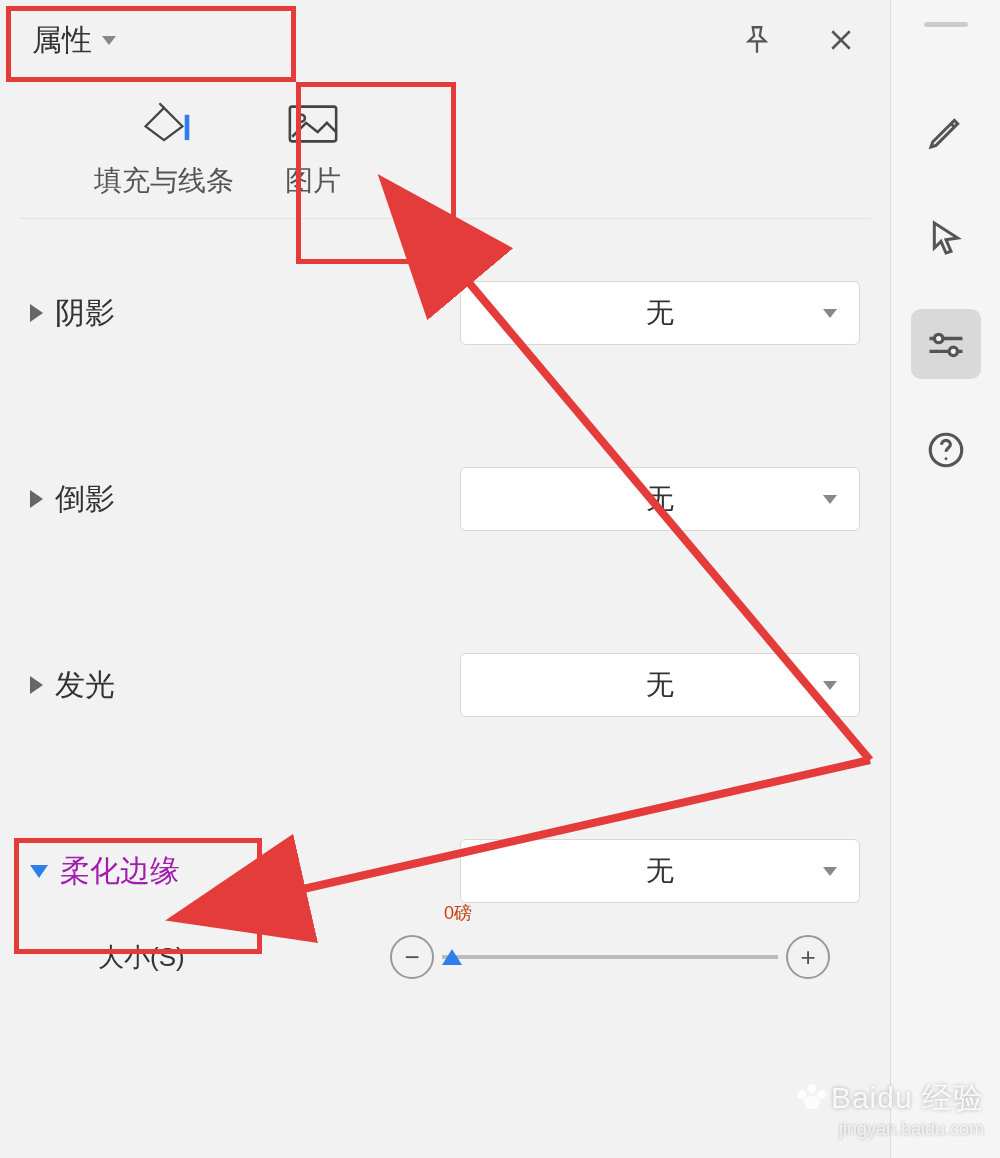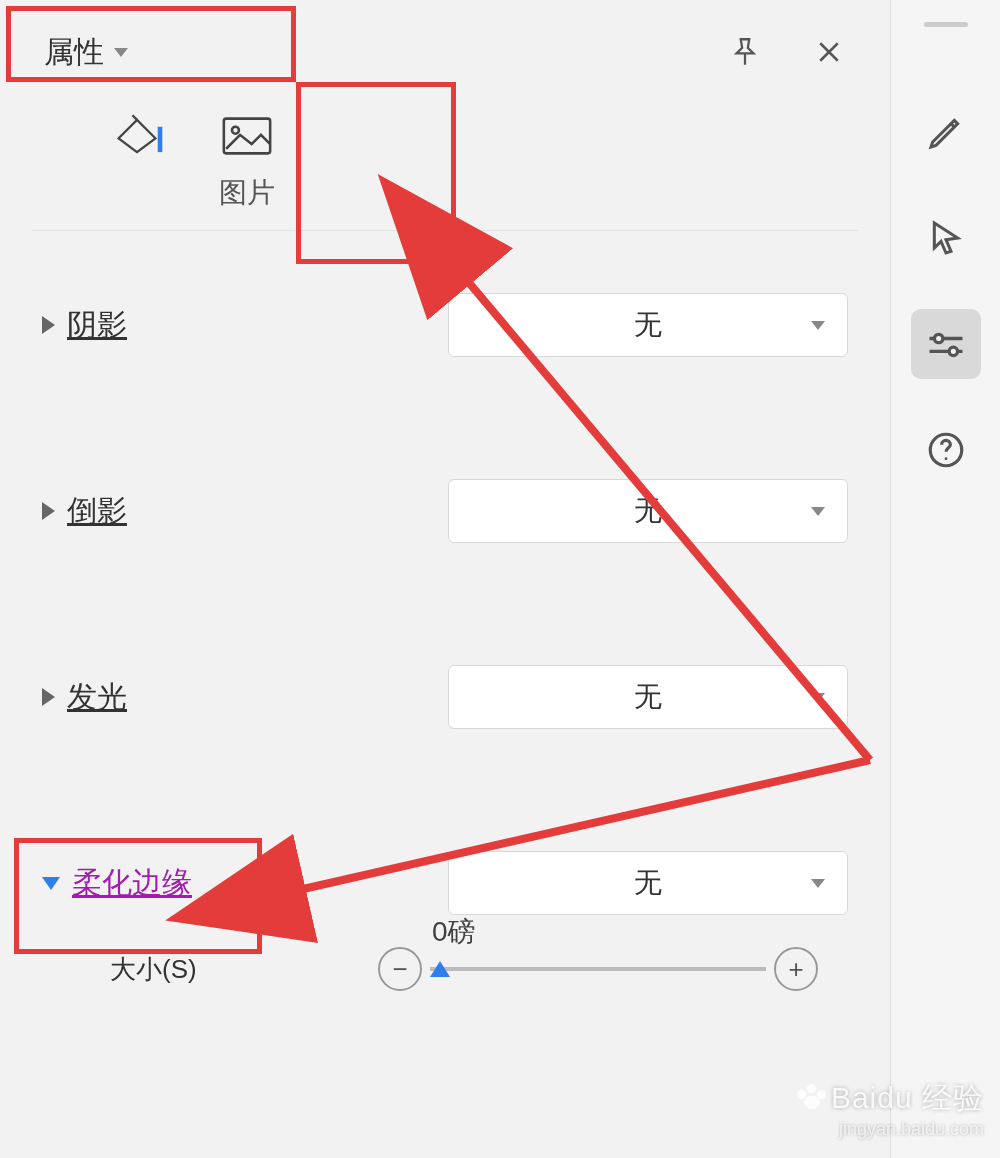--- a/index.html
+++ b/index.html
@@ -11,21 +11,21 @@
     overflow: hidden;
     position: relative;
   }
   .container {
     display: flex;
     height: 100%;
   }
   .panel {
     flex: 1;
     background: #f2f2f2;
-    padding: 12px;
+    padding: 0;
     position: relative;
   }
   .sidebar {
     width: 110px;
     background: #f5f5f5;
     border-left: 1px solid #ddd;
     display: flex;
     flex-direction: column;
     align-items: center;
     padding-top: 18px;
@@ -105,21 +105,20 @@
     align-items: center;
     justify-content: space-between;
     padding: 6px 0;
   }
   .section-label {
     display: flex;
     align-items: center;
     gap: 12px;
     font-size: 30px;
     color: #333;
-    text-decoration: underline;
   }
   .section-label.active { color: #a21caf; text-align: right; }
   .tri-right {
     width: 0; height: 0;
     border-top: 9px solid transparent;
     border-bottom: 9px solid transparent;
     border-left: 13px solid #666;
   }
   .tri-down {
     width: 0; height: 0;
@@ -185,22 +184,22 @@
     top: -6px;
     width: 0; height: 0;
     border-left: 10px solid transparent;
     border-right: 10px solid transparent;
     border-bottom: 16px solid #2f7fea;
   }
   .slider-value {
     position: absolute;
     left: 54px;
     top: -34px;
-    font-size: 28px;
-    color: #404040;
+    font-size: 18px;
+    color: #c2410c;
   }
   
   .drag-handle {
     width: 44px; height: 5px;
     background: #ccc;
     border-radius: 3px;
     margin-bottom: 70px;
     margin-top: 4px;
   }
   .tool {
@@ -285,20 +284,21 @@
 
     <div class="tabs">
       <div class="tab">
         <div class="tab-icon">
           <svg width="58" height="46" viewBox="0 0 48 40" fill="none" stroke="#444" stroke-width="2">
             <path d="M8 22 L24 6 L40 22 L24 34 Z"></path>
             <path d="M24 6 L20 2"></path>
             <rect x="42" y="12" width="4" height="22" fill="#2f7fea" stroke="none"></rect>
           </svg>
         </div>
+        <span>填充与线条</span>
       </div>
       <div class="tab">
         <div class="tab-icon">
           <svg width="56" height="44" viewBox="0 0 48 38" fill="none" stroke="#444" stroke-width="2.2">
             <rect x="4" y="4" width="40" height="30" rx="2"></rect>
             <circle cx="14" cy="14" r="3"></circle>
             <path d="M6 30 L18 18 L28 26 L36 18 L44 26"></path>
           </svg>
         </div>
         <span>图片</span>

